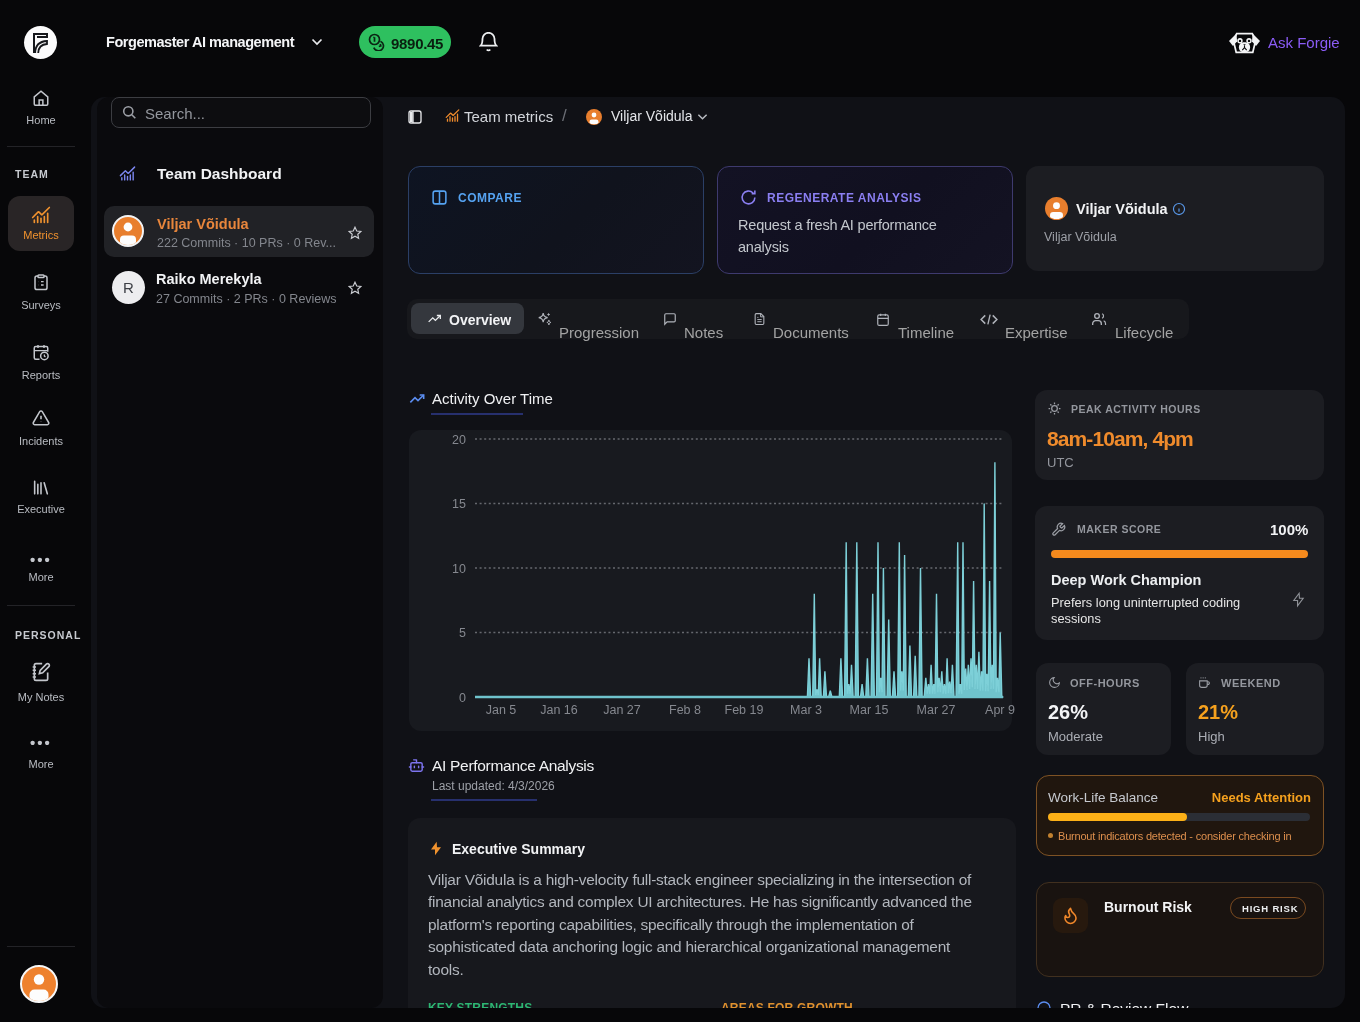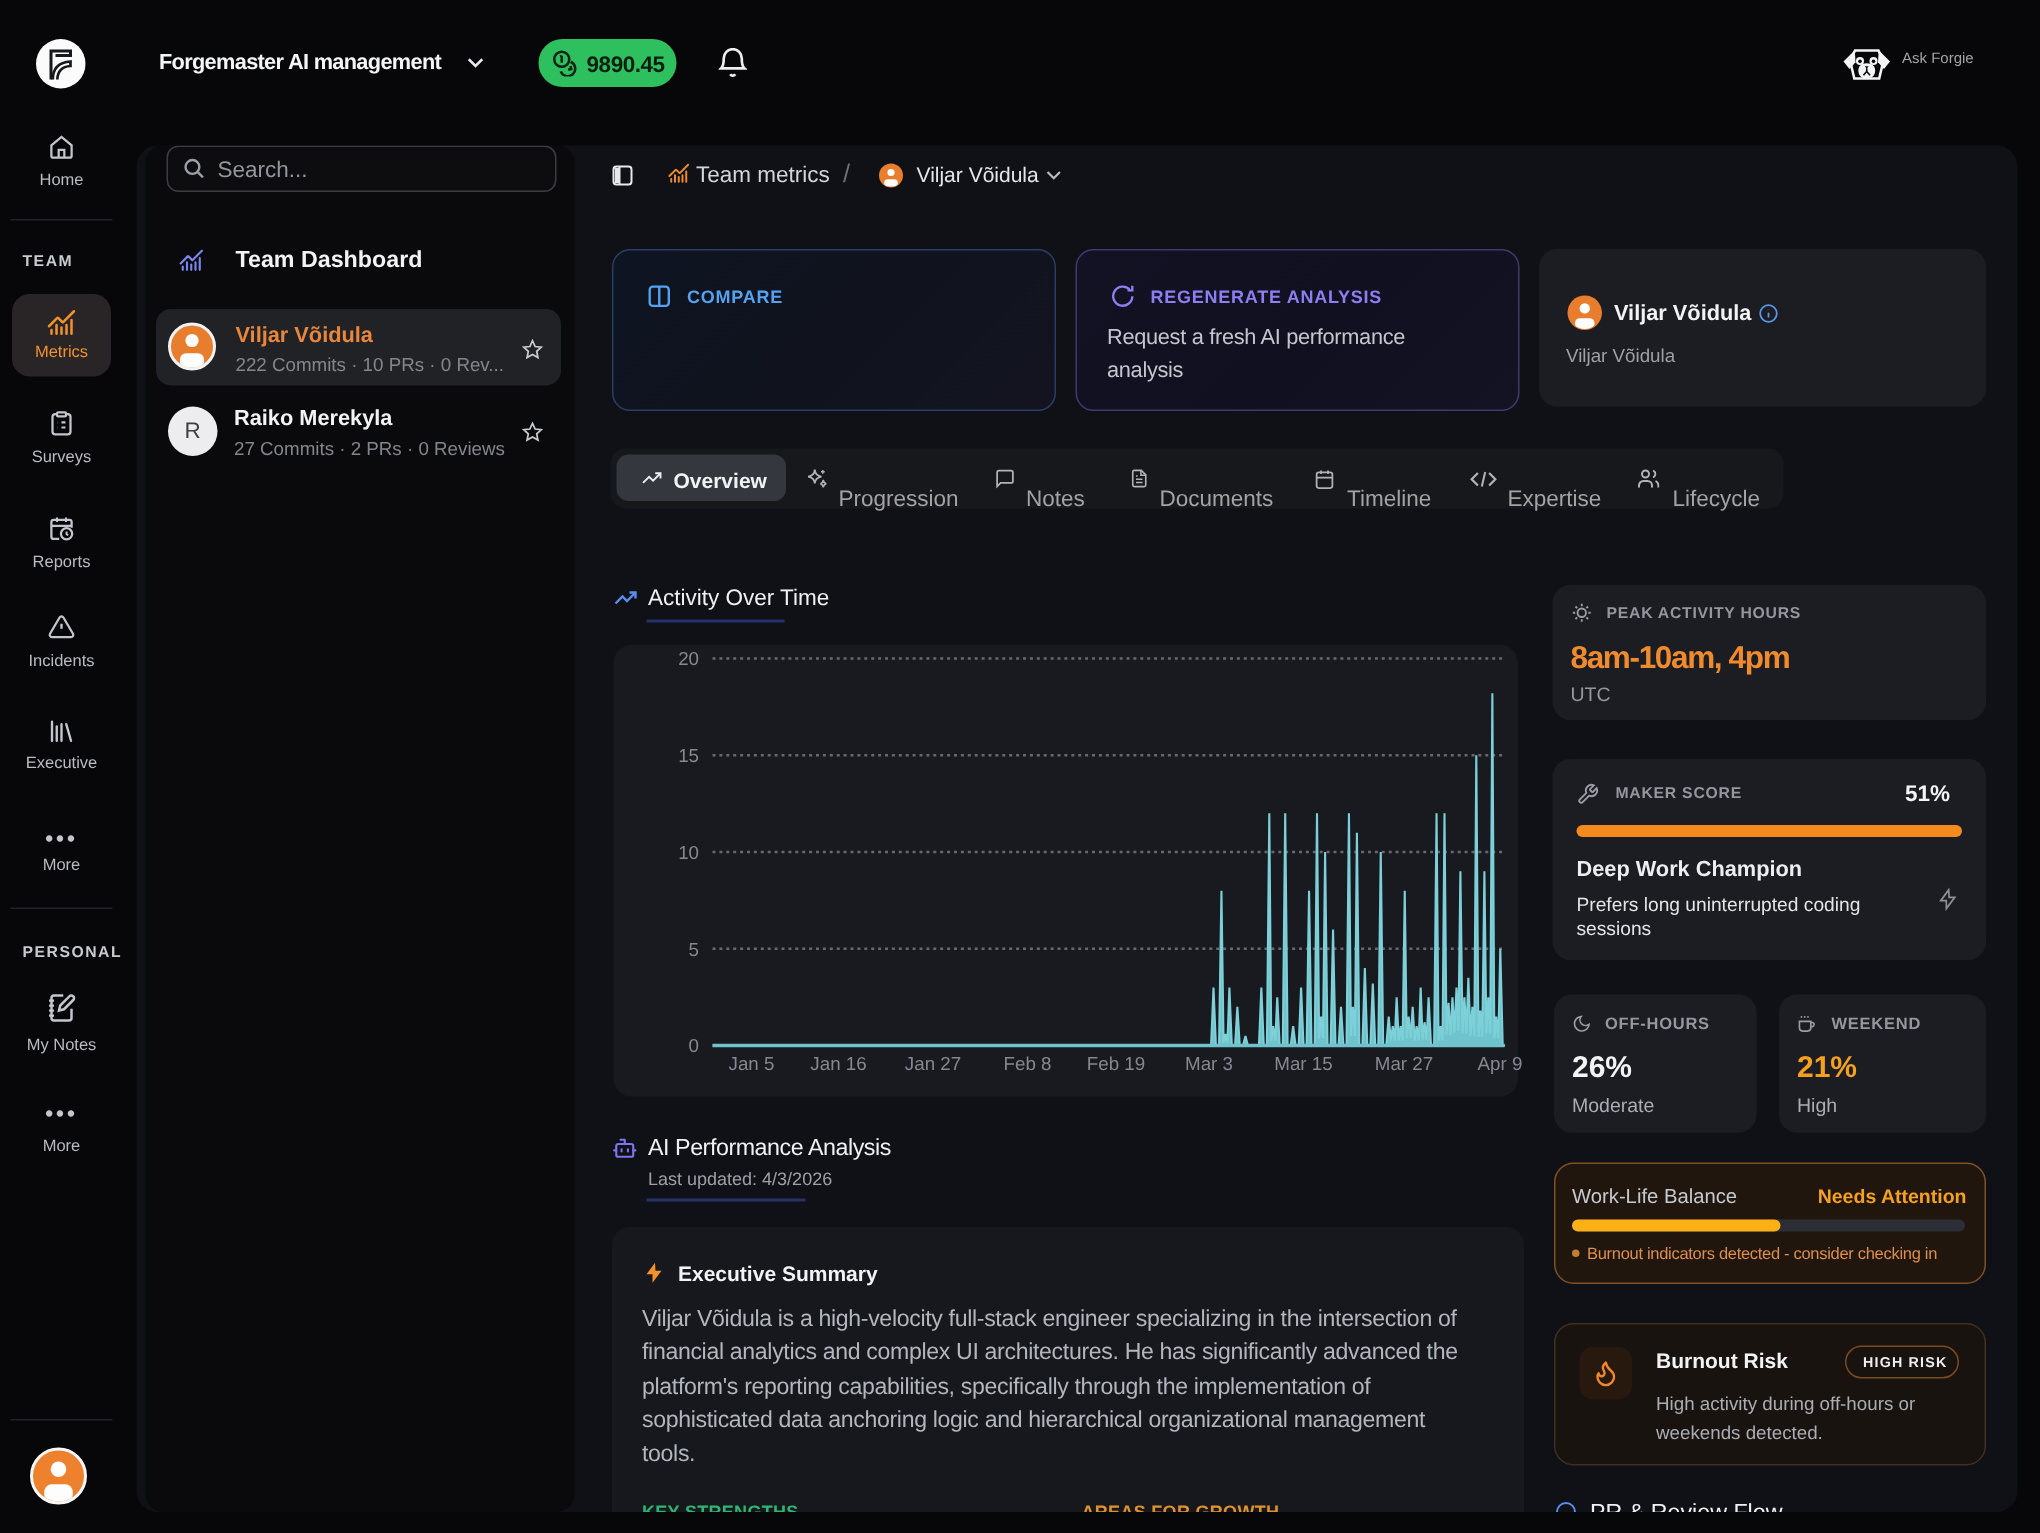--- a/index.html
+++ b/index.html
@@ -37,21 +37,21 @@
   <path d="M24.5 1.5 L32 9 L28 14 L24 9.5 Z" fill="#f3f4f6"></path>
   <path d="M8.7 1.7 L24.3 1.7 L27.6 8.5 L24.8 20.3 L8.2 20.3 L5.4 8.5 Z" fill="none" stroke="#f3f4f6" stroke-width="1.7"></path>
   <circle cx="12" cy="8.7" r="2.7" fill="#f3f4f6"></circle>
     <circle cx="21" cy="8.7" r="2.7" fill="#f3f4f6"></circle>
   <circle cx="12" cy="8.9" r="1.2" fill="#0a0a0c"></circle>
     <circle cx="21" cy="8.9" r="1.2" fill="#0a0a0c"></circle>
   <path d="M16.5 10.2 c4 0 5.6 2.3 5.6 5 c0 2.8 -1.8 5.2 -5.6 5.2 c-3.8 0 -5.6 -2.4 -5.6 -5.2 c0 -2.7 1.6 -5 5.6 -5 Z" fill="#f3f4f6"></path>
   <path d="M15.2 12.2 h2.6 l-1.3 1.6 Z" fill="#0a0a0c"></path>
   <path d="M16.5 13.5 v2.2 M16.5 15.7 l-2.2 2.5 M16.5 15.7 l2.2 2.5" fill="none" stroke="#0a0a0c" stroke-width="1.1"></path>
 </svg>
-<div class="abs" style="left:1268px;top:34px;font-size:10px;font-weight:500;color:#a3a3a3">Ask Forgie</div>
+<div class="abs" style="left:1268px;top:34px;font-size:15px;font-weight:500;color:#8b5cf6">Ask Forgie</div>
 
 <div id="sidebar"></div>
 <div class="abs" style="left:7px;top:146px;width:68px;height:1px;background:#232327"></div>
 <div class="abs" style="left:7px;top:605px;width:68px;height:1px;background:#232327"></div>
 <div class="abs" style="left:7px;top:946px;width:68px;height:1px;background:#232327"></div>
 <div class="abs" style="left:15px;top:168px;font-size:10.5px;font-weight:700;color:#c7cad0;letter-spacing:1px">TEAM</div>
 <div class="abs" style="left:15px;top:629px;font-size:10.5px;font-weight:700;color:#c7cad0;letter-spacing:1px">PERSONAL</div>
 <div class="abs" style="left:8px;top:196px;width:66px;height:55px;border-radius:12px;background:#292526"></div>
 
 <svg class="abs" style="left:32px;top:89px" width="18" height="18" viewBox="0 0 24 24" fill="none" stroke="#c3c6cc" stroke-width="2">
@@ -326,21 +326,21 @@
       </svg>
   <div class="abs caps" style="left:1071px;top:403px">Peak Activity Hours</div>
   <div class="abs" style="left:1047px;top:427px;font-size:21px;font-weight:700;color:#ef8b2c;letter-spacing:-.9px">8am-10am, 4pm</div>
   <div class="abs" style="left:1047px;top:455px;font-size:13px;color:#94979e">UTC</div>
 
   <div class="abs" style="left:1035px;top:506px;width:289px;height:134px;border-radius:12px;background:#1c1d22"></div>
   <svg class="abs" style="left:1051px;top:522px" width="15" height="15" viewBox="0 0 24 24" fill="none" stroke="#9b9ea5" stroke-width="2">
         <path d="M14.7 6.3 a1 1 0 0 0 0 1.4 l1.6 1.6 a1 1 0 0 0 1.4 0 l3.77 -3.77 a6 6 0 0 1 -7.94 7.94 l-6.91 6.91 a2.12 2.12 0 0 1 -3 -3 l6.91 -6.91 a6 6 0 0 1 7.94 -7.94 Z"></path>
       </svg>
   <div class="abs caps" style="left:1077px;top:523px">Maker Score</div>
-  <div class="abs" style="left:1270px;top:521px;font-size:15px;font-weight:700;color:#f2f3f5">51%</div>
+  <div class="abs" style="left:1270px;top:521px;font-size:15px;font-weight:700;color:#f2f3f5">100%</div>
   <div class="abs" style="left:1051px;top:550px;width:257px;height:8px;border-radius:4px;background:#f58a1d"></div>
   <div class="abs" style="left:1051px;top:572px;font-size:14.5px;font-weight:700;color:#eceef0">Deep Work Champion</div>
   <div class="abs" style="left:1051px;top:595px;font-size:12.8px;color:#e5e5e5;line-height:16.3px">Prefers long uninterrupted coding<br>sessions</div>
   <svg class="abs" style="left:1291px;top:591px" width="15" height="17" viewBox="0 0 24 24" fill="none" stroke="#8e9197" stroke-width="1.8">
         <path d="M13 2 L4.5 13.5 h6 L10.5 22 L19.5 10 h-6 Z"></path>
       </svg>
 
   <div class="abs" style="left:1036px;top:663px;width:135px;height:92px;border-radius:12px;background:#1c1d22"></div>
   <svg class="abs" style="left:1048px;top:676px" width="13" height="13" viewBox="0 0 24 24" fill="none" stroke="#9b9ea5" stroke-width="2">
         <path d="M21 12.8 A9 9 0 1 1 11.2 3 A7 7 0 0 0 21 12.8 Z"></path>
@@ -368,21 +368,20 @@
   <div class="abs" style="left:1058px;top:830px;font-size:11px;color:#dd8f4d;letter-spacing:-.2px">Burnout indicators detected - consider checking in</div>
 
   <div class="abs" style="left:1036px;top:882px;width:288px;height:95px;border-radius:13px;border:1px solid #41301f;background:#191310"></div>
   <div class="abs" style="left:1053px;top:898px;width:35px;height:35px;border-radius:9px;background:#27190e"></div>
   <svg class="abs" style="left:1061px;top:905px" width="19" height="21" viewBox="0 0 24 24" fill="none" stroke="#f0872a" stroke-width="2" stroke-linecap="round" stroke-linejoin="round">
         <path d="M8.5 14.5A2.5 2.5 0 0 0 11 12c0-1.38-.5-2-1-3-1.072-2.143-.224-4.054 2-6 .5 2.5 2 4.9 4 6.5 2 1.6 3 3.5 3 5.5a7 7 0 1 1-14 0c0-1.153.433-2.294 1-3a2.5 2.5 0 0 0 2.5 2.5z"></path>
       </svg>
   <div class="abs" style="left:1104px;top:899px;font-size:14px;font-weight:700;color:#f2f3f5">Burnout Risk</div>
   <div class="abs" style="left:1230px;top:897px;width:76px;height:22px;border-radius:11px;border:1px solid #7a4a20"></div>
   <div class="abs" style="left:1242px;top:903px;font-size:9.5px;font-weight:700;color:#eceef0;letter-spacing:.8px">HIGH RISK</div>
-  <div class="abs" style="left:1104px;top:927px;font-size:12.5px;color:#aaadb4;line-height:19px">High activity during off-hours or<br>weekends detected.</div>
 
   <svg class="abs" style="left:1036px;top:1000px" width="16" height="16" viewBox="0 0 24 24" fill="none" stroke="#5b8df0" stroke-width="2">
         <circle cx="12" cy="12" r="9"></circle>
       </svg>
   <div class="abs" style="left:1060px;top:1000px;font-size:15.5px;font-weight:500;color:#f0f1f3">PR &amp; Review Flow</div>
 
 </div>
 </div>
 
 </body></html>

